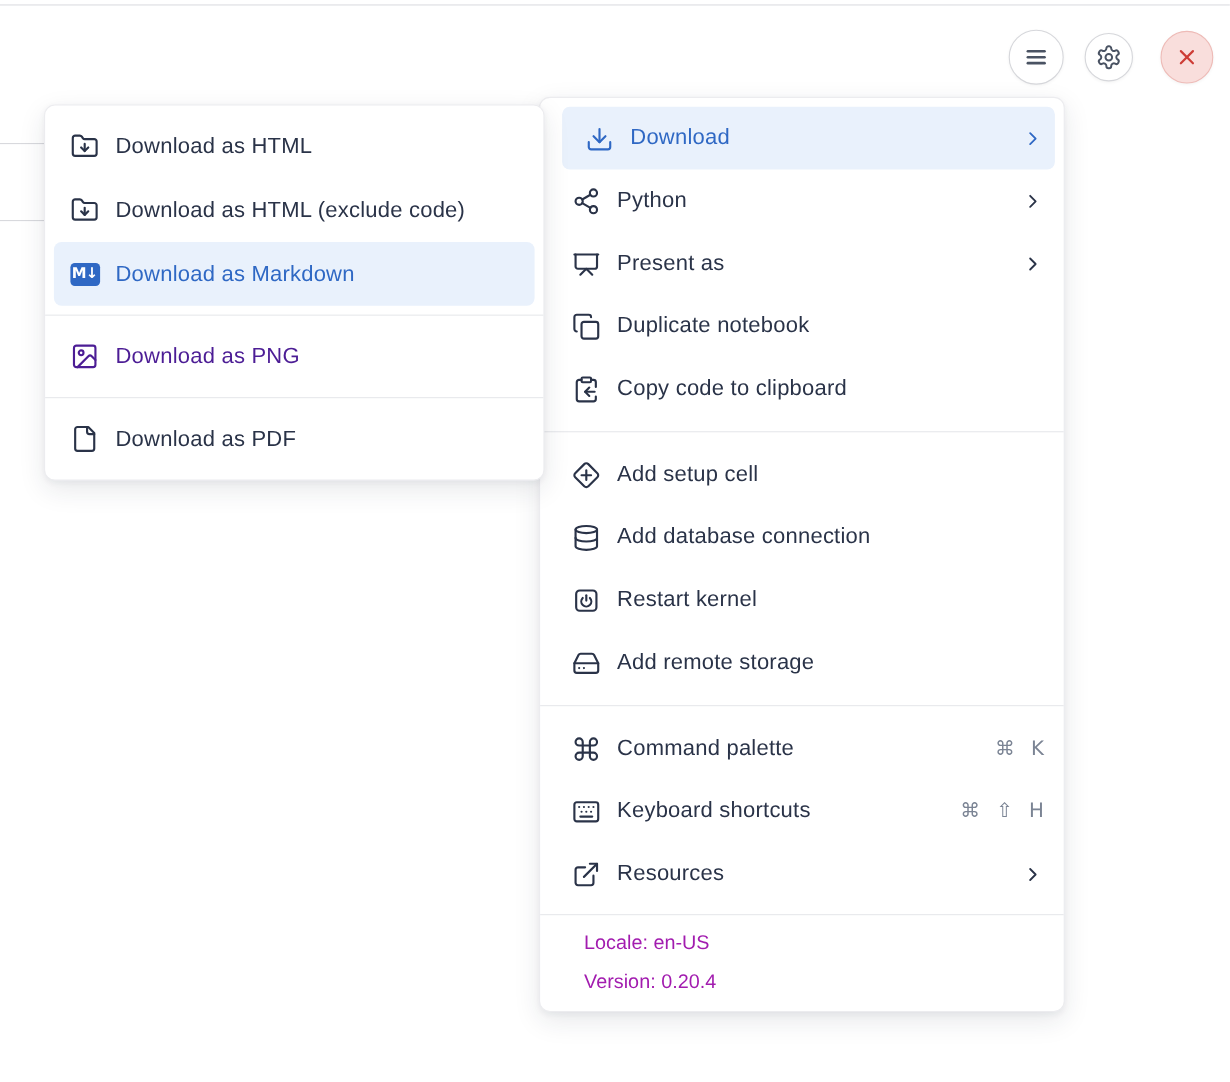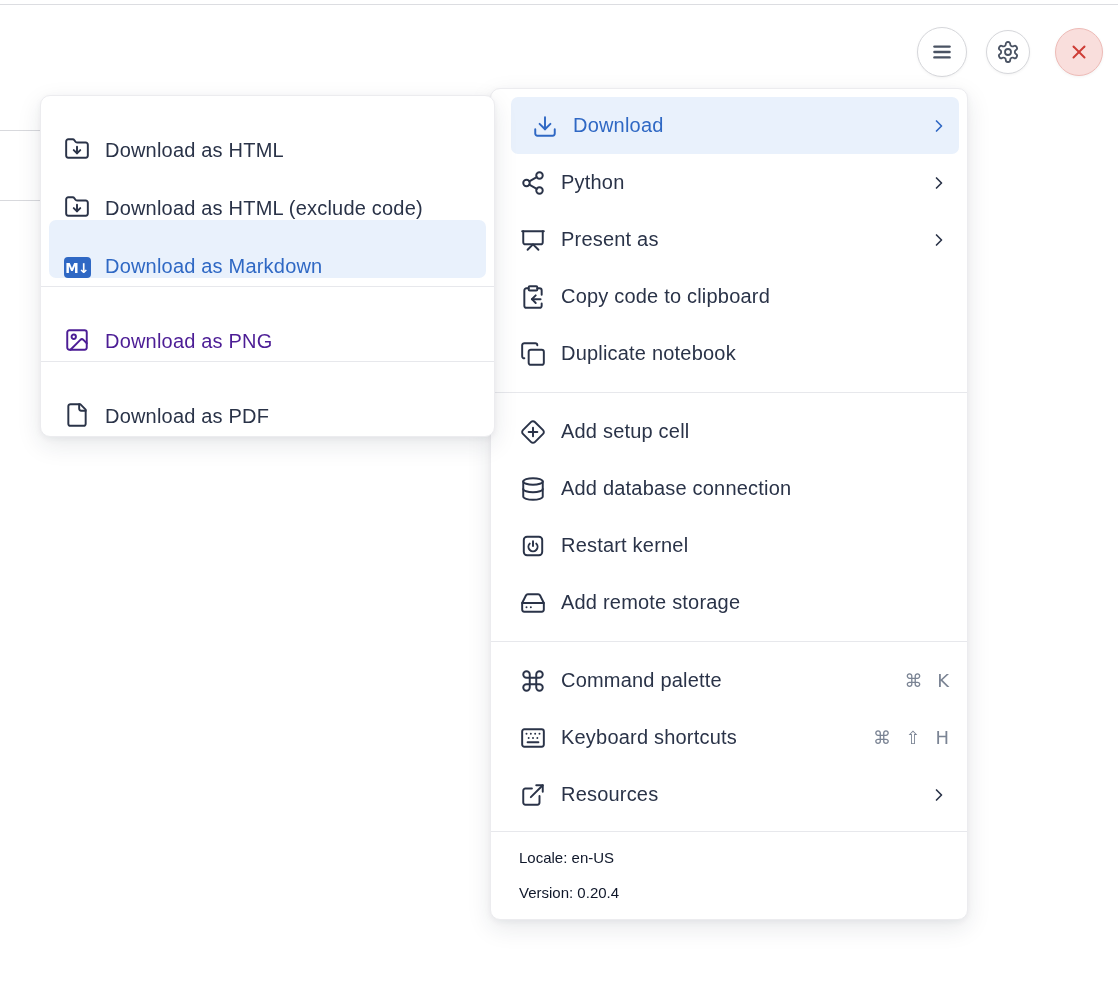--- a/index.html
+++ b/index.html
@@ -21,21 +21,21 @@
 
   
   .panel { position:absolute; background:#ffffff; border:1px solid #ececef; border-radius:10px;
            box-shadow:0 8px 24px rgba(25,35,60,0.10), 0 2px 6px rgba(25,35,60,0.05); }
   .submenu { left:40px; top:95px; width:455px; padding:8px 0; z-index:30; }
   .mainmenu { left:490px; top:88px; width:478px; padding:8px 0 0 0; z-index:20; }
 
   
   .mi { display:flex; align-items:center; height:57px; padding:0 18px 0 28px; color:#2a3348;
         font-size:20px; cursor:pointer; }
-  .submenu .mi { height:58px; padding:0 16px 0 22px;align-items:flex-end; }
+  .submenu .mi { height:58px; padding:0 16px 0 22px; }
   .mi .ic { width:28px; display:flex; align-items:center; justify-content:center; flex:0 0 28px; }
   .mi .ic svg { width:26px; height:26px; }
   .mi .lbl { margin-left:14px; flex:1 1 auto; white-space:nowrap; letter-spacing:0.2px; }
   .mi .chev { display:flex; align-items:center; color:#2a3348; }
   .mi .chev svg { width:20px; height:20px; }
   .mi .sc { color:#7b8494; font-size:18px; word-spacing:9px; font-family:"DejaVu Sans","Liberation Sans",sans-serif; }
 
   .mi.hl { background:#e9f1fc; border-radius:7px; margin:0 8px; color:#2f68c4; }
   .mainmenu .mi.hl { padding:0 10px 0 20px;margin-left:20px; }
   .submenu .mi.hl { padding:0 8px 0 14px; }
@@ -43,21 +43,21 @@
   .mi.disabled { color:#4c1d95; cursor:default; }
 
   .md-badge { width:27px; height:21px; background:#2f68c4; border-radius:4px; color:#ffffff;
               font-size:13.5px; font-weight:bold; display:flex; align-items:center; justify-content:center;
               letter-spacing:-0.5px; font-family:"DejaVu Sans",sans-serif; }
 
   .sep { height:1px; background:#e7e8ec; margin:10px 0; }
   .submenu .sep { margin:8px 0; }
   .sep.pre-footer { margin:8px 0 0 0; }
 
-  .menu-footer { padding:8px 28px 9px; color:#0f172a; font-size:15px; line-height:35px; }
+  .menu-footer { padding:8px 40px 9px; color:#a21caf; font-size:18px; line-height:35px; }
 
   svg { display:block; }
 </style>
 </head>
 <body>
 
 <div class="topline"></div>
 <div class="bgline a"></div>
 <div class="bgline b"></div>
 
@@ -135,38 +135,38 @@
     <span class="chev">
       <svg viewBox="0 0 24 24" fill="none" stroke="currentColor" stroke-width="2" stroke-linecap="round" stroke-linejoin="round">
           <path d="m9 18 6-6-6-6"></path>
         </svg>
     </span>
   </div>
 
   <div class="mi">
     <span class="ic">
       <svg viewBox="0 0 24 24" fill="none" stroke="currentColor" stroke-width="1.8" stroke-linecap="round" stroke-linejoin="round">
+          <rect width="14" height="14" x="8" y="8" rx="2"></rect>
+          <path d="M4 16c-1.1 0-2-.9-2-2V4c0-1.1.9-2 2-2h10c1.1 0 2 .9 2 2"></path>
+        </svg>
+    </span>
+    <span class="lbl">Duplicate notebook</span>
+  </div>
+
+  <div class="mi">
+    <span class="ic">
+      <svg viewBox="0 0 24 24" fill="none" stroke="currentColor" stroke-width="1.8" stroke-linecap="round" stroke-linejoin="round">
           <rect width="8" height="4" x="8" y="2" rx="1"></rect>
           <path d="M8 4H6a2 2 0 0 0-2 2v14a2 2 0 0 0 2 2h12a2 2 0 0 0 2-2v-2"></path>
           <path d="M16 4h2a2 2 0 0 1 2 2v4"></path>
           <path d="M19 14h-8"></path>
           <path d="m14.5 10.5-3.5 3.5 3.5 3.5"></path>
         </svg>
     </span>
     <span class="lbl">Copy code to clipboard</span>
-  </div>
-
-  <div class="mi">
-    <span class="ic">
-      <svg viewBox="0 0 24 24" fill="none" stroke="currentColor" stroke-width="1.8" stroke-linecap="round" stroke-linejoin="round">
-          <rect width="14" height="14" x="8" y="8" rx="2"></rect>
-          <path d="M4 16c-1.1 0-2-.9-2-2V4c0-1.1.9-2 2-2h10c1.1 0 2 .9 2 2"></path>
-        </svg>
-    </span>
-    <span class="lbl">Duplicate notebook</span>
   </div>
 
   <div class="sep"></div>
 
   <div class="mi">
     <span class="ic">
       <svg viewBox="0 0 24 24" fill="none" stroke="currentColor" stroke-width="1.8" stroke-linecap="round" stroke-linejoin="round">
           <path d="M2.7 10.3a2.41 2.41 0 0 0 0 3.41l7.59 7.59a2.41 2.41 0 0 0 3.41 0l7.59-7.59a2.41 2.41 0 0 0 0-3.41L13.7 2.71a2.41 2.41 0 0 0-3.41 0Z"></path>
           <path d="M12 8v8"></path>
           <path d="M8 12h8"></path>

